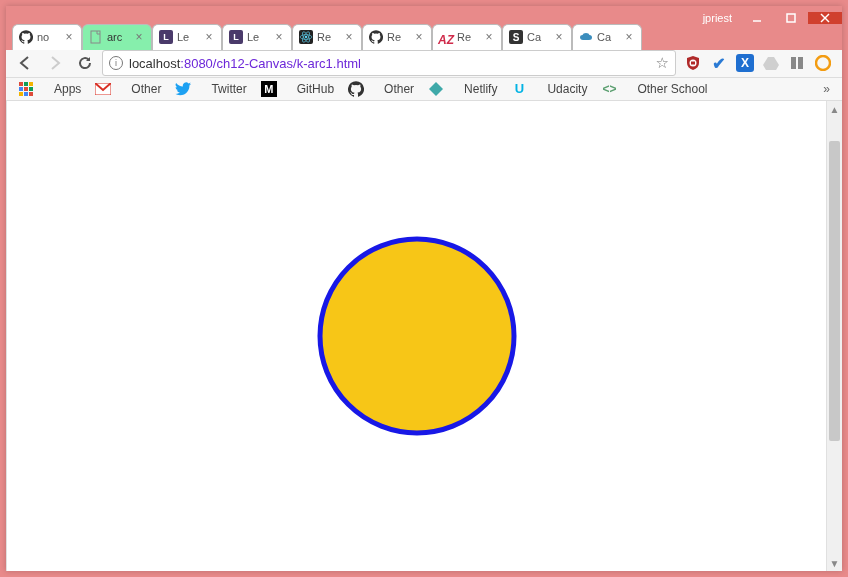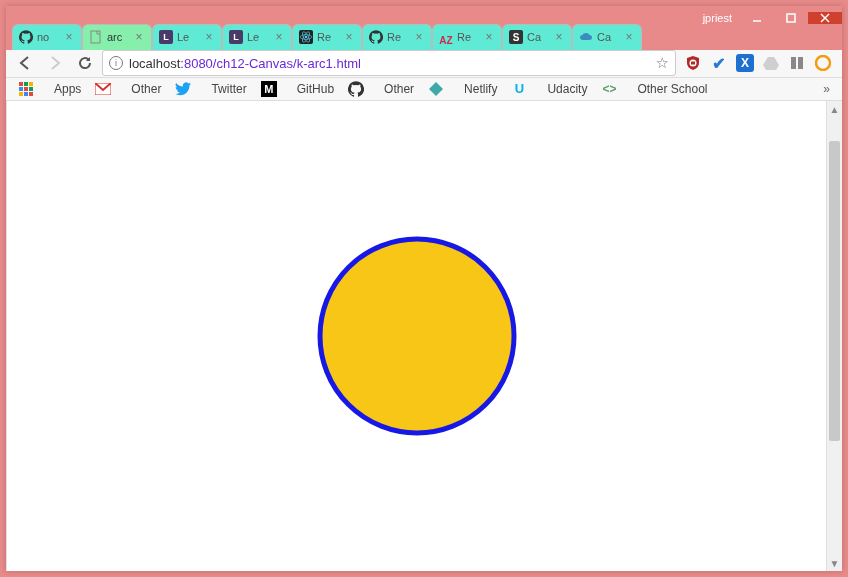--- a/index.html
+++ b/index.html
@@ -9,21 +9,21 @@
 
 
 .titlebar { height: 22px; background: #e88a8a; display: flex; justify-content: flex-end; align-items: flex-end; }
 .titlebar .user { color: #fff; font-size: 11px; padding: 3px 8px 0 8px; }
 .winbtn { width: 34px; display: flex; align-items: center; justify-content: center; }
 .winbtn.close { background: #d0402e; }
 .winbtn svg { display: block; }
 
 
 .tabstrip { height: 28px; background: #e88a8a; display: flex; align-items: flex-end; padding-left: 6px; }
-.tab { height: 26px; background: #5eead4; margin-right: 0px; display: flex; align-items: center; padding: 0 6px; font-size: 11px; color: #555; border-top-left-radius: 6px; border-top-right-radius: 6px; min-width: 70px; max-width: 80px; position: relative; border: 1px solid #bbb; border-bottom: none; }
+.tab { height: 26px; background: #ffffff; margin-right: 0px; display: flex; align-items: center; padding: 0 6px; font-size: 11px; color: #555; border-top-left-radius: 6px; border-top-right-radius: 6px; min-width: 70px; max-width: 80px; position: relative; border: 1px solid #bbb; border-bottom: none; }
 .tab.active { background: #86efac; color: #333; z-index: 2; }
 .tab .favicon { width: 14px; height: 14px; margin-right: 4px; flex-shrink: 0; display: flex; align-items: center; justify-content: center; }
 .tab .label { white-space: nowrap; overflow: hidden; flex: 1; }
 .tab .tabclose { width: 12px; height: 12px; margin-left: 4px; color: #777; font-size: 12px; line-height: 12px; text-align: center; flex-shrink: 0; }
 
 
 .addrrow { height: 34px; background: #f7f7f7; display: flex; align-items: center; padding: 0 6px; gap: 4px; border-bottom: 1px solid #ddd; }
 .navbtn { width: 26px; height: 26px; display: flex; align-items: center; justify-content: center; color: #555; border-radius: 3px; }
 .navbtn.disabled { color: #bbb; }
 .addrbar { flex: 1; height: 26px; background: #fff; border: 1px solid #ccc; border-radius: 3px; display: flex; align-items: center; padding: 0 6px; font-size: 13px; color: #333; gap: 6px; }
@@ -128,21 +128,21 @@
     <div class="tab">
       <span class="favicon">
           <svg width="14" height="14" viewBox="0 0 16 16">
             <path fill="#333" d="M8 .2a8 8 0 0 0-2.53 15.59c.4.07.55-.17.55-.38v-1.5c-2.23.49-2.7-.95-2.7-.95-.36-.92-.89-1.16-.89-1.16-.73-.5.05-.49.05-.49.8.06 1.23.83 1.23.83.72 1.23 1.88.87 2.34.67.07-.52.28-.87.5-1.07-1.78-.2-3.64-.89-3.64-3.95 0-.87.31-1.58.82-2.14-.08-.2-.36-1.02.08-2.12 0 0 .67-.21 2.2.82a7.6 7.6 0 0 1 4 0c1.53-1.03 2.2-.82 2.2-.82.44 1.1.16 1.92.08 2.12.51.56.82 1.27.82 2.14 0 3.07-1.87 3.75-3.65 3.95.29.25.54.73.54 1.48v2.2c0 .21.15.46.55.38A8 8 0 0 0 8 .2z"></path>
           </svg>
         </span>
       <span class="label">Re</span>
       <span class="tabclose">×</span>
     </div>
     <div class="tab">
-      <span class="favicon" style="color:#d02a4a;font-size:10px;font-weight:bold;margin-top:6px;">AZ</span>
+      <span class="favicon" style="color:#d02a4a;font-size:12px;font-weight:bold;font-style:italic;margin-top:6px;">AZ</span>
       <span class="label">Re</span>
       <span class="tabclose">×</span>
     </div>
     <div class="tab">
       <span class="favicon" style="background:#333;color:#fff;font-size:10px;font-weight:bold;border-radius:2px;">S</span>
       <span class="label">Ca</span>
       <span class="tabclose">×</span>
     </div>
     <div class="tab">
       <span class="favicon">

